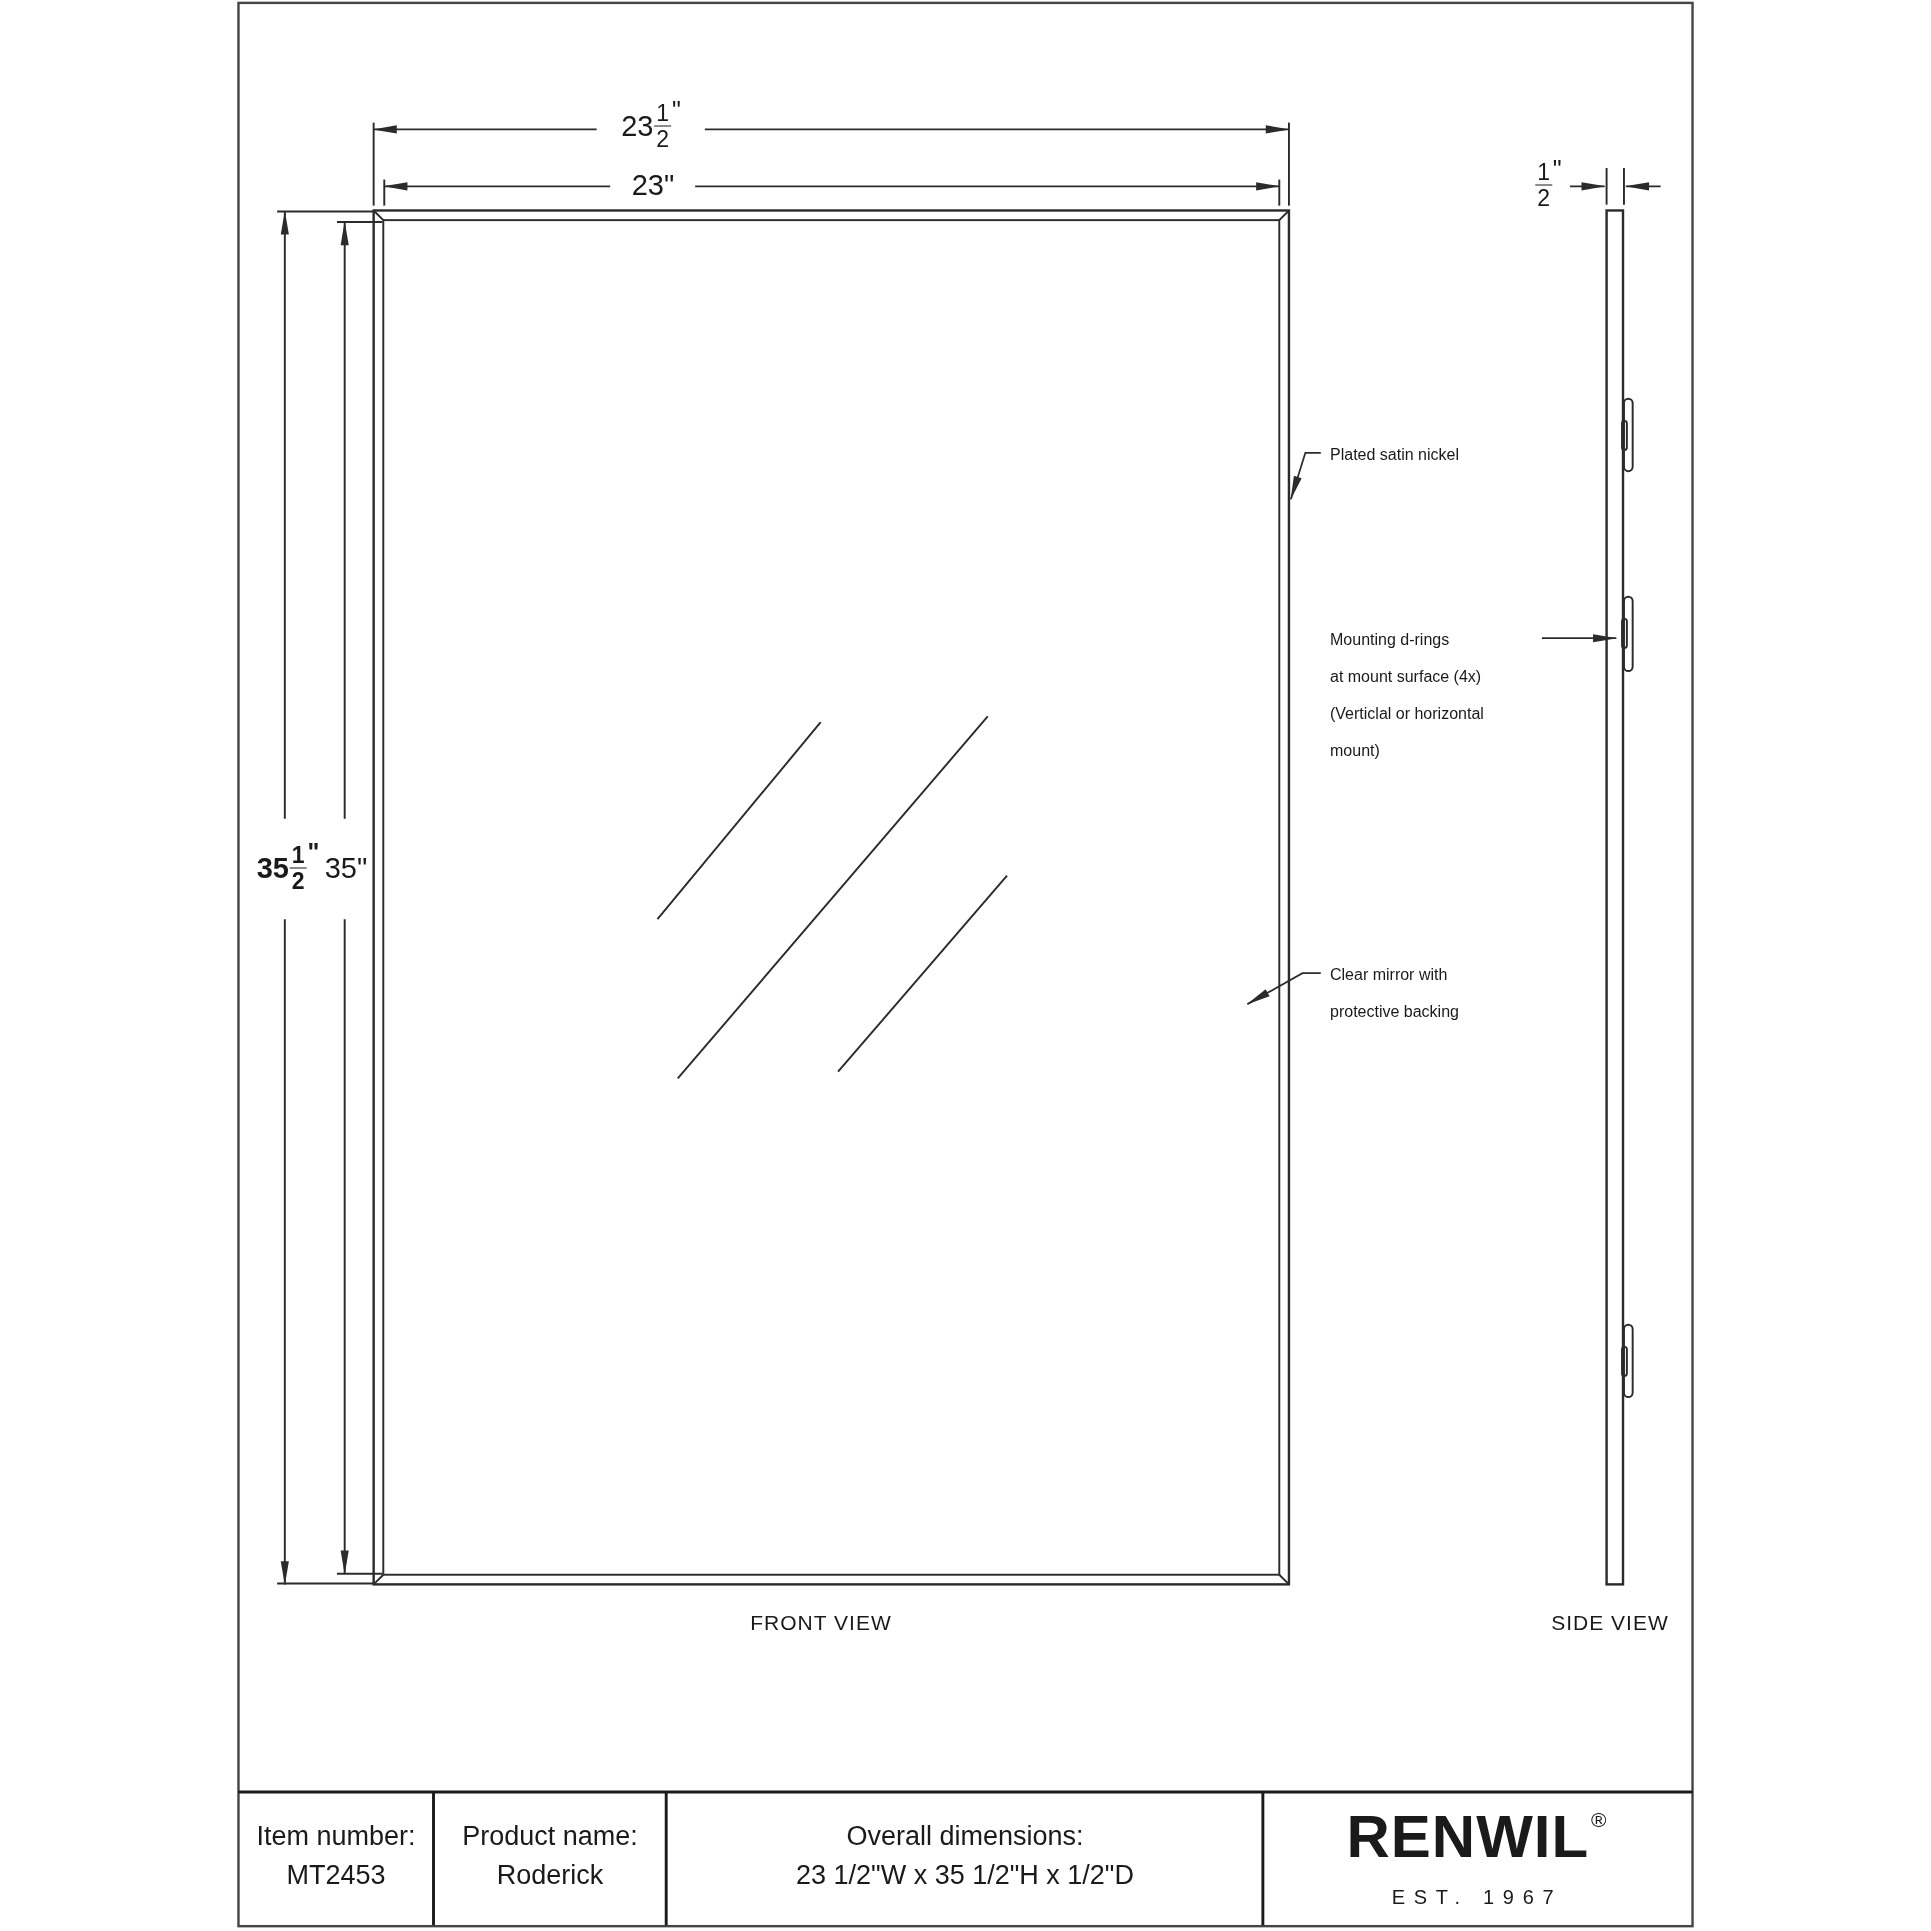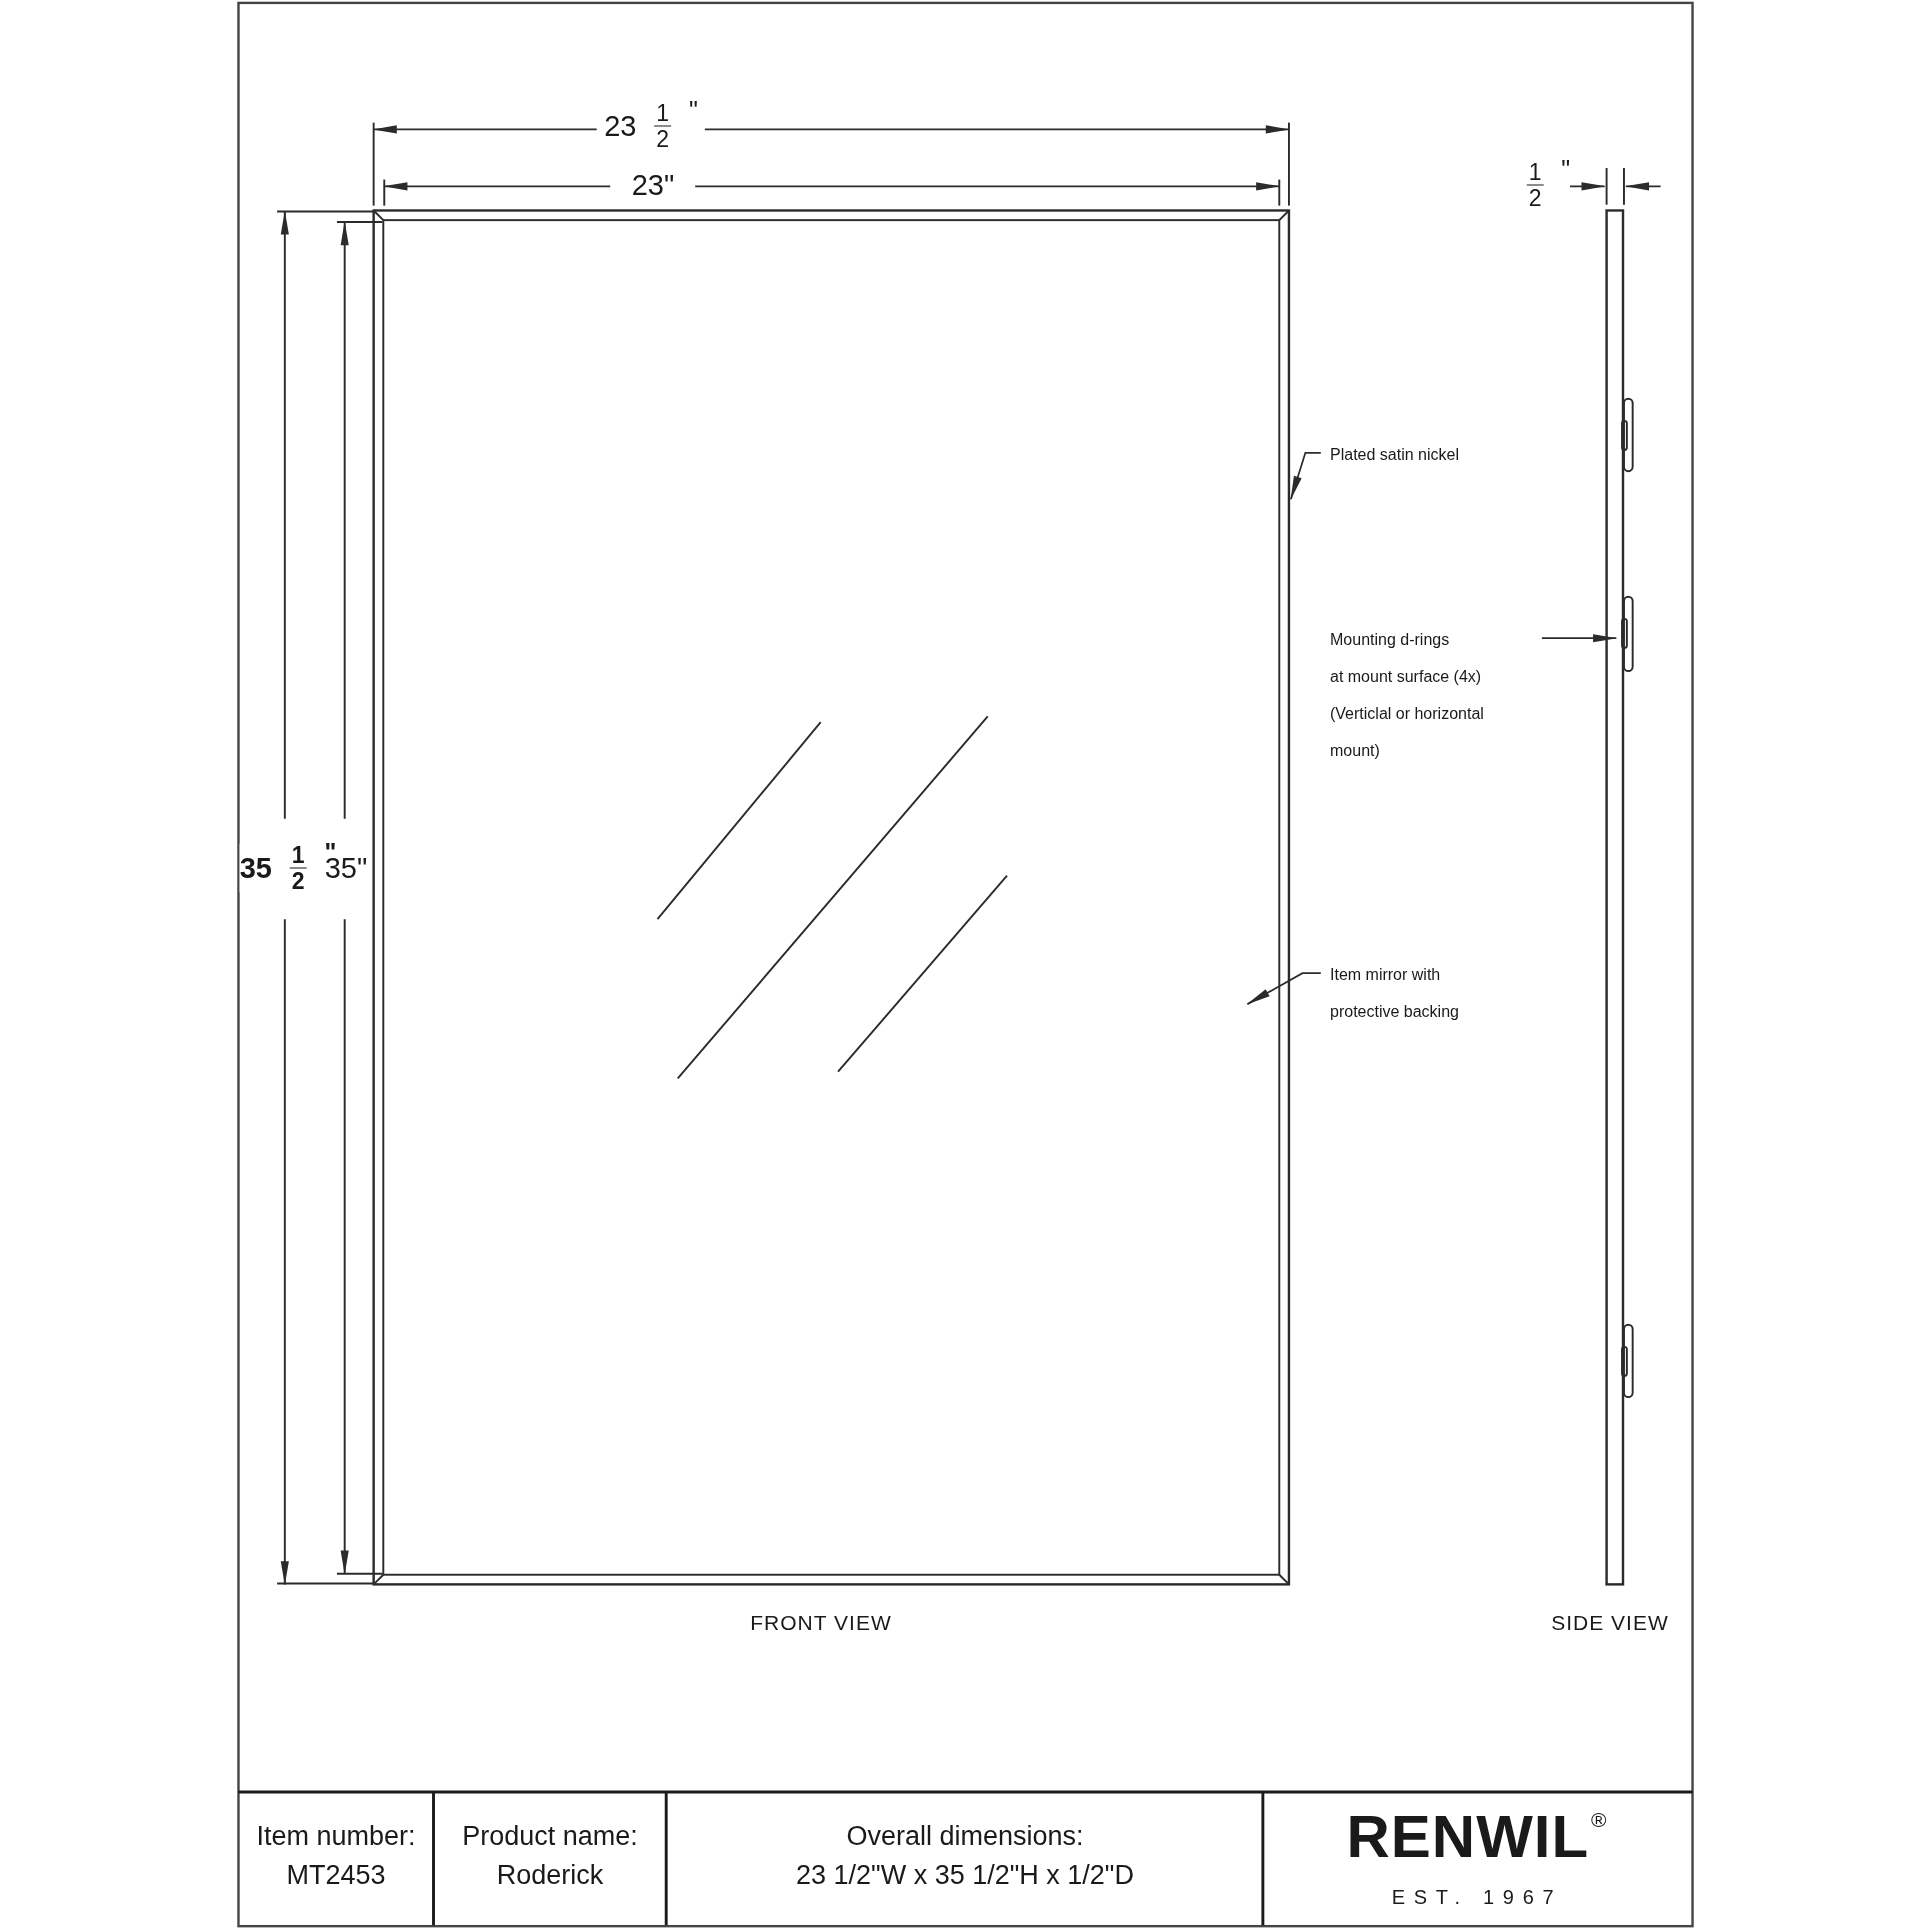--- a/index.html
+++ b/index.html
@@ -3,21 +3,21 @@
 <meta charset="utf-8">
 <style>
   html,body{margin:0;padding:0;}
   body{
     width:1931px;height:1931px;position:relative;background:#ffffff;
     font-family:"Liberation Sans","DejaVu Sans",sans-serif;color:#1a1a1a;
     overflow:hidden;
   }
   svg.drawing{position:absolute;left:0;top:0;}
   .txt{position:absolute;white-space:nowrap;}
-  .center{transform:translate(-50%,-50%);gap:17px;}
+  .center{transform:translate(-50%,-50%);}
   .dim-label{font-size:29px;background:#fff;display:inline-flex;align-items:center;line-height:1;}
   .dim-label .whole{font-size:29px;}
   .frac{display:inline-flex;flex-direction:column;align-items:center;line-height:1;font-size:23px;margin:0 1px;}
   .frac .num{border-bottom:1.9px solid #1a1a1a;padding:0 1.9px 1px 1.9px;}
   .frac .den{padding-top:1px;}
   .dim-label .unit{font-size:25px;align-self:flex-start;margin-top:-3.9px;}
   .simple-dim{font-size:29px;background:#fff;padding:0 3.9px;}
   .annotation{font-size:16px;line-height:37px;}
   .view-label{font-size:21px;letter-spacing:1px;}
   .tb-cell{font-size:27px;line-height:39px;text-align:center;}
@@ -147,21 +147,21 @@
 <div class="txt annotation" style="left:1330px;top:436px;">Plated satin nickel</div>
 
 <div class="txt annotation" style="left:1330px;top:621px;">
   <div>Mounting d-rings</div>
   <div>at mount surface (4x)</div>
   <div>(Verticlal or horizontal</div>
   <div>mount)</div>
 </div>
 
 <div class="txt annotation" style="left:1330px;top:956px;">
-  <div>Item mirror with</div>
+  <div>Clear mirror with</div>
   <div>protective backing</div>
 </div>
 
 <div class="txt center view-label" style="left:821px;top:1623px;">FRONT VIEW</div>
 <div class="txt center view-label" style="left:1610px;top:1623px;">SIDE VIEW</div>
 
 <div class="txt center tb-cell" style="left:336px;top:1856px;">
   <div>Item number:</div>
   <div>MT2453</div>
 </div>

